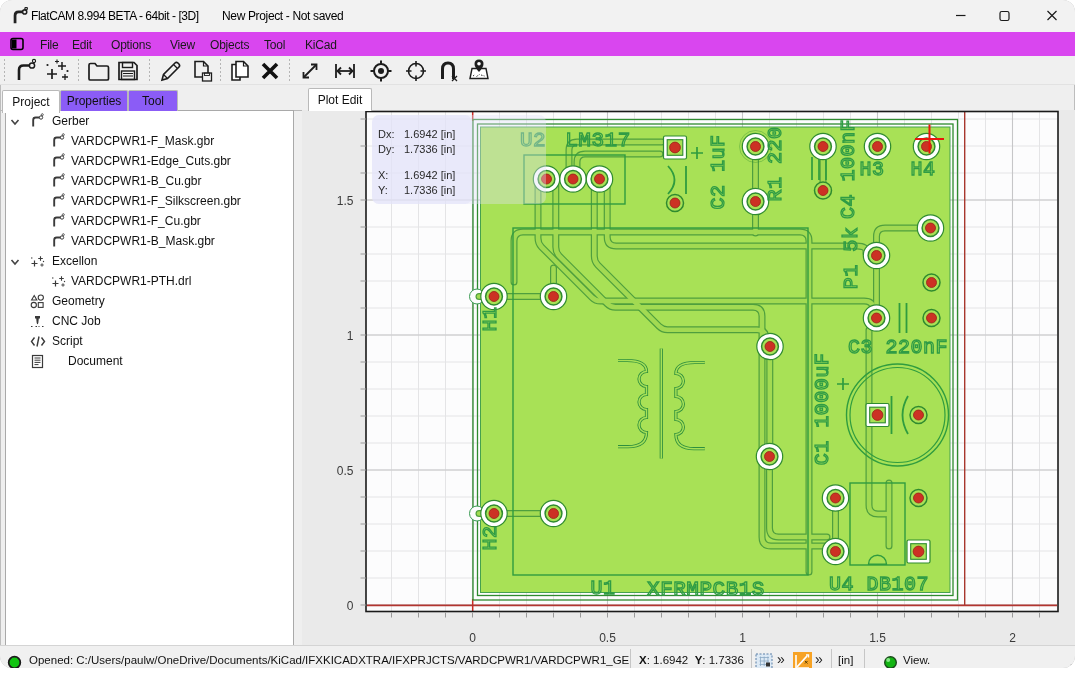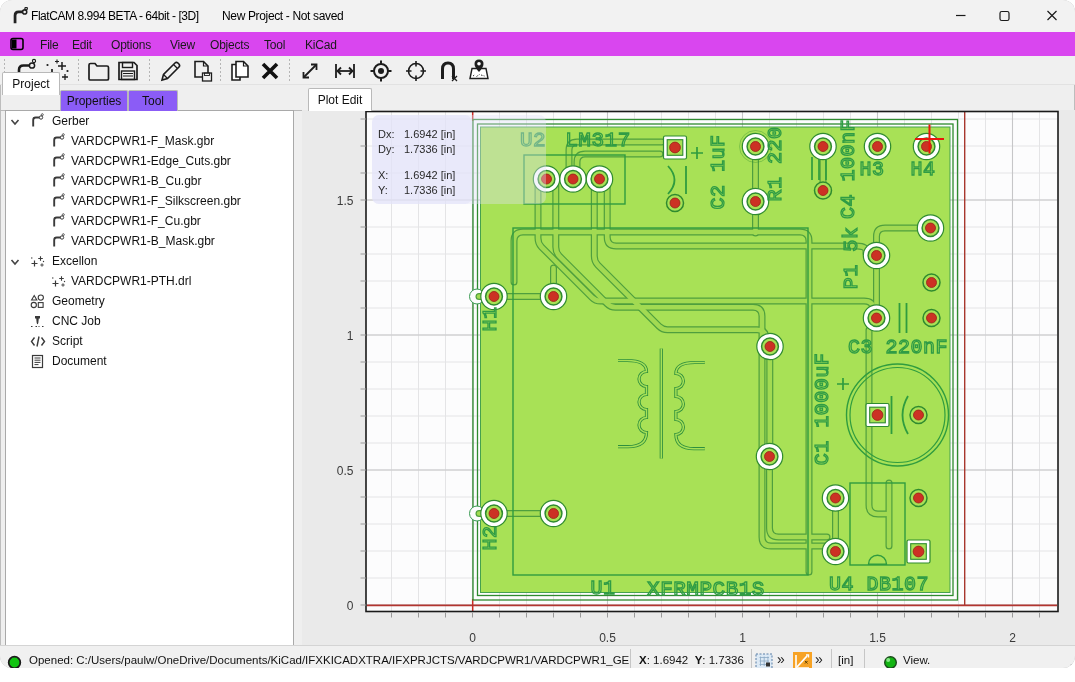--- a/index.html
+++ b/index.html
@@ -453,24 +453,24 @@
       </svg>
       <span class="trow" style="left:52px;top:314px">CNC Job</span>
       <svg class="trow" style="left:30px;top:334px" width="16" height="15" viewBox="0 0 16 15">
         <path d="M4.5,3.5 L1.5,7.5 L4.5,11.5 M11.5,3.5 L14.5,7.5 L11.5,11.5 M9,2.5 L7,12.5" fill="none" stroke="#3a3a3a" stroke-width="1.4"></path>
       </svg>
       <span class="trow" style="left:52px;top:334px">Script</span>
       <svg class="trow" style="left:30px;top:354px" width="15" height="15" viewBox="0 0 15 15">
         <rect x="2.5" y="1.5" width="10" height="12" fill="none" stroke="#3a3a3a" stroke-width="1.2"></rect>
         <path d="M4.5,4 H10.5 M4.5,6.2 H10.5 M4.5,8.4 H10.5 M4.5,10.6 H8.5" stroke="#3a3a3a" stroke-width="1"></path>
       </svg>
-      <span class="trow" style="left:52px;top:354px">Document</span>
+      <span class="trow" style="left:68px;top:354px">Document</span>
     </div>
 
-<div class="tab active" style="left:2px;top:72px;width:58px;height:23px;line-height:22px">Project</div>
+<div class="tab active" style="left:2px;top:90px;width:58px;height:23px;line-height:22px">Project</div>
 <div class="tab" style="left:60px;top:90px;width:68px;height:21px;line-height:20px">Properties</div>
 <div class="tab" style="left:128px;top:90px;width:50px;height:21px;line-height:20px">Tool</div>
 <div class="tab active" style="left:308px;top:88px;width:64px;height:23px;line-height:22px">Plot Edit</div>
 
 <div class="statusbar">
 <svg style="position:absolute;left:7px;top:9px" width="15" height="15">
         <circle cx="7.5" cy="7.5" r="5.8" fill="#12c412" stroke="#1b1b1b" stroke-width="1.8"></circle>
       </svg>
 <span style="position:absolute;left:29px;top:8px">Opened: C:/Users/paulw/OneDrive/Documents/KiCad/IFXKICADXTRA/IFXPRJCTS/VARDCPWR1/VARDCPWR1_GE</span>
 <div class="sb-sep" style="left:630px"></div>

